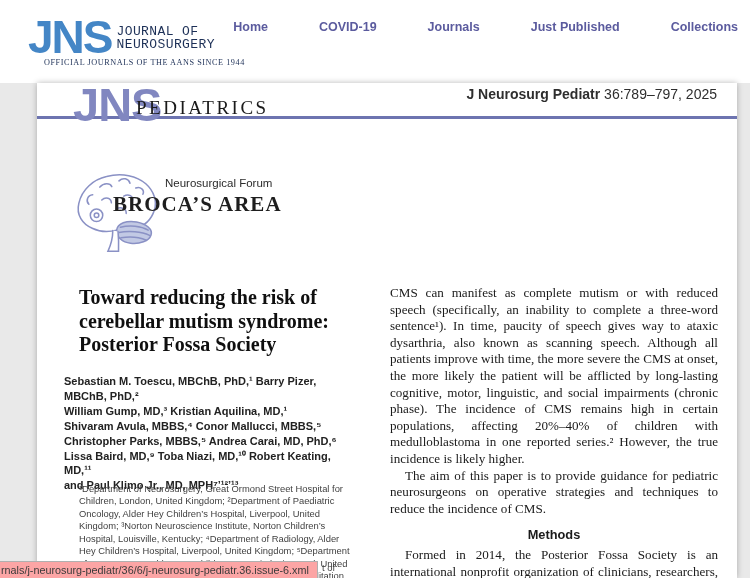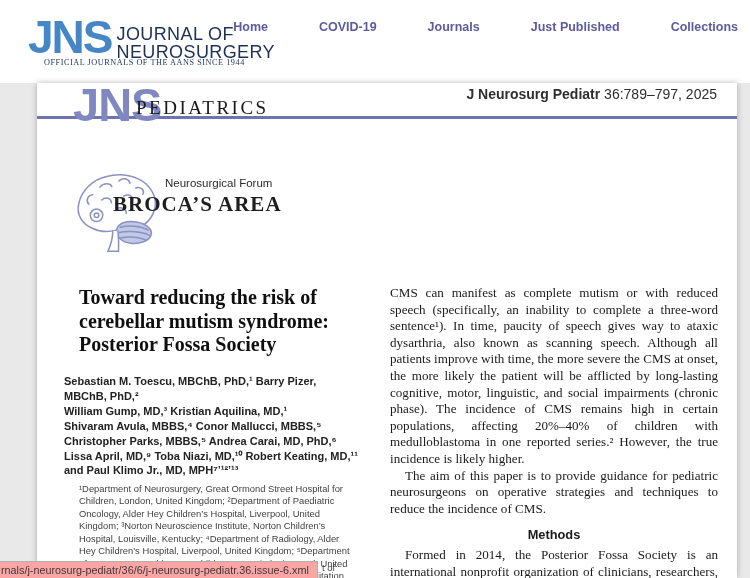--- a/index.html
+++ b/index.html
@@ -5,21 +5,21 @@
   * { margin:0; padding:0; box-sizing:border-box; }
   html,body { background:#fff; }
   .viewport {
     position:relative; width:750px; height:578px; overflow:hidden;
     background:#e9e9e9; font-family:"Liberation Sans", sans-serif;
   }
   
   .site-header { position:absolute; left:0; top:0; width:750px; height:83px; background:#ffffff; }
   .brand { position:absolute; left:28px; top:16px; display:flex; cursor:pointer; }
   .brand-acronym { font-family:"Liberation Sans",sans-serif; font-weight:bold; font-size:46px; line-height:0.95; letter-spacing:-2px; color:#4486c6; }
-  .brand-text { margin-left:5px; margin-top:9px; font-family:Liberation Sans, sans-serif; font-size:18px; line-height:1.0; letter-spacing:0.4px; color:#1d3057; }
+  .brand-text { margin-left:5px; margin-top:9px; font-family:Liberation Mono, monospace; font-size:13px; line-height:1.0; letter-spacing:0.4px; color:#1d3057; }
   .brand-tagline { position:absolute; left:44px; top:58px; font-family:"Liberation Serif",serif; font-size:8.2px; letter-spacing:0.55px; color:#1d3057; white-space:nowrap; }
   .primary-nav { position:absolute; right:12px; top:20px; display:flex; gap:51px; }
   .nav-link { font-size:12.5px; font-weight:bold; color:#5b5b9e; text-decoration:none; white-space:nowrap; cursor:pointer; }
   
   .page { position:absolute; left:37px; top:83px; width:700px; height:495px; background:#ffffff; box-shadow:0 0 6px rgba(0,0,0,0.28); }
   .journal-acronym { position:absolute; left:36px; top:0px; font-weight:bold; font-size:47px; line-height:0.95; letter-spacing:-1px; color:#8187c0; z-index:2; }
   .journal-name { position:absolute; left:99px; top:14px; font-family:"Liberation Serif",serif; font-size:19px; letter-spacing:2.5px; color:#1a1a1a; z-index:2; }
   .banner-rule { position:absolute; left:0; top:33px; width:700px; height:3px; background:#6d74b0; z-index:1; }
   .citation { position:absolute; right:20px; top:3px; font-size:14px; color:#2e2e2e; white-space:nowrap; }
   .citation b { font-weight:bold; }
@@ -103,21 +103,21 @@
         <div>cerebellar mutism syndrome:</div>
         <div>Posterior Fossa Society</div>
       </div>
 
     <div class="author-list">
 
     <div>Sebastian M. Toescu, MBChB, PhD,¹ Barry Pizer, MBChB, PhD,²</div>
         <div>William Gump, MD,³ Kristian Aquilina, MD,¹</div>
         <div>Shivaram Avula, MBBS,⁴ Conor Mallucci, MBBS,⁵</div>
         <div>Christopher Parks, MBBS,⁵ Andrea Carai, MD, PhD,⁶</div>
-        <div>Lissa April, MD,⁹ Toba Niazi, MD,¹⁰ Robert Keating, MD,¹¹</div>
+        <div>Lissa Baird, MD,⁹ Toba Niazi, MD,¹⁰ Robert Keating, MD,¹¹</div>
         <div>and Paul Klimo Jr., MD, MPH⁷ʼ¹²ʼ¹³</div>
       </div>
 
     <div class="affiliations">¹Department of Neurosurgery, Great Ormond Street Hospital for Children, London, United Kingdom; ²Department of Paediatric Oncology, Alder Hey Children’s Hospital, Liverpool, United Kingdom; ³Norton Neuroscience Institute, Norton Children’s Hospital, Louisville, Kentucky; ⁴Department of Radiology, Alder Hey Children’s Hospital, Liverpool, United Kingdom; ⁵Department of Neurosurgery, Alder Hey Children’s Hospital, Liverpool, United Kingdom; ⁶Department of Neuroscience and Neurorehabilitation,</div>
 
     <div class="article-body">
       <p>CMS can manifest as complete mutism or with reduced speech (specifically, an inability to complete a three-word sentence¹). In time, paucity of speech gives way to ataxic dysarthria, also known as scanning speech. Although all patients improve with time, the more severe the CMS at onset, the more likely the patient will be afflicted by long-lasting cognitive, motor, linguistic, and social impairments (chronic phase). The incidence of CMS remains high in certain populations, affecting 20%–40% of children with medulloblastoma in one reported series.² However, the true incidence is likely higher.</p>
       <p class="para-indent">The aim of this paper is to provide guidance for pediatric neurosurgeons on operative strategies and techniques to reduce the incidence of CMS.</p>
       <h2 class="methods-heading">Methods</h2>
       <p class="para-indent">Formed in 2014, the Posterior Fossa Society is an international nonprofit organization of clinicians, researchers, and other allied health professionals who evaluate all aspects of CMS through collaborative working groups. At the April 2024 global meeting of the Posterior Fossa Society, a special session was held on surgical aspects of</p>

